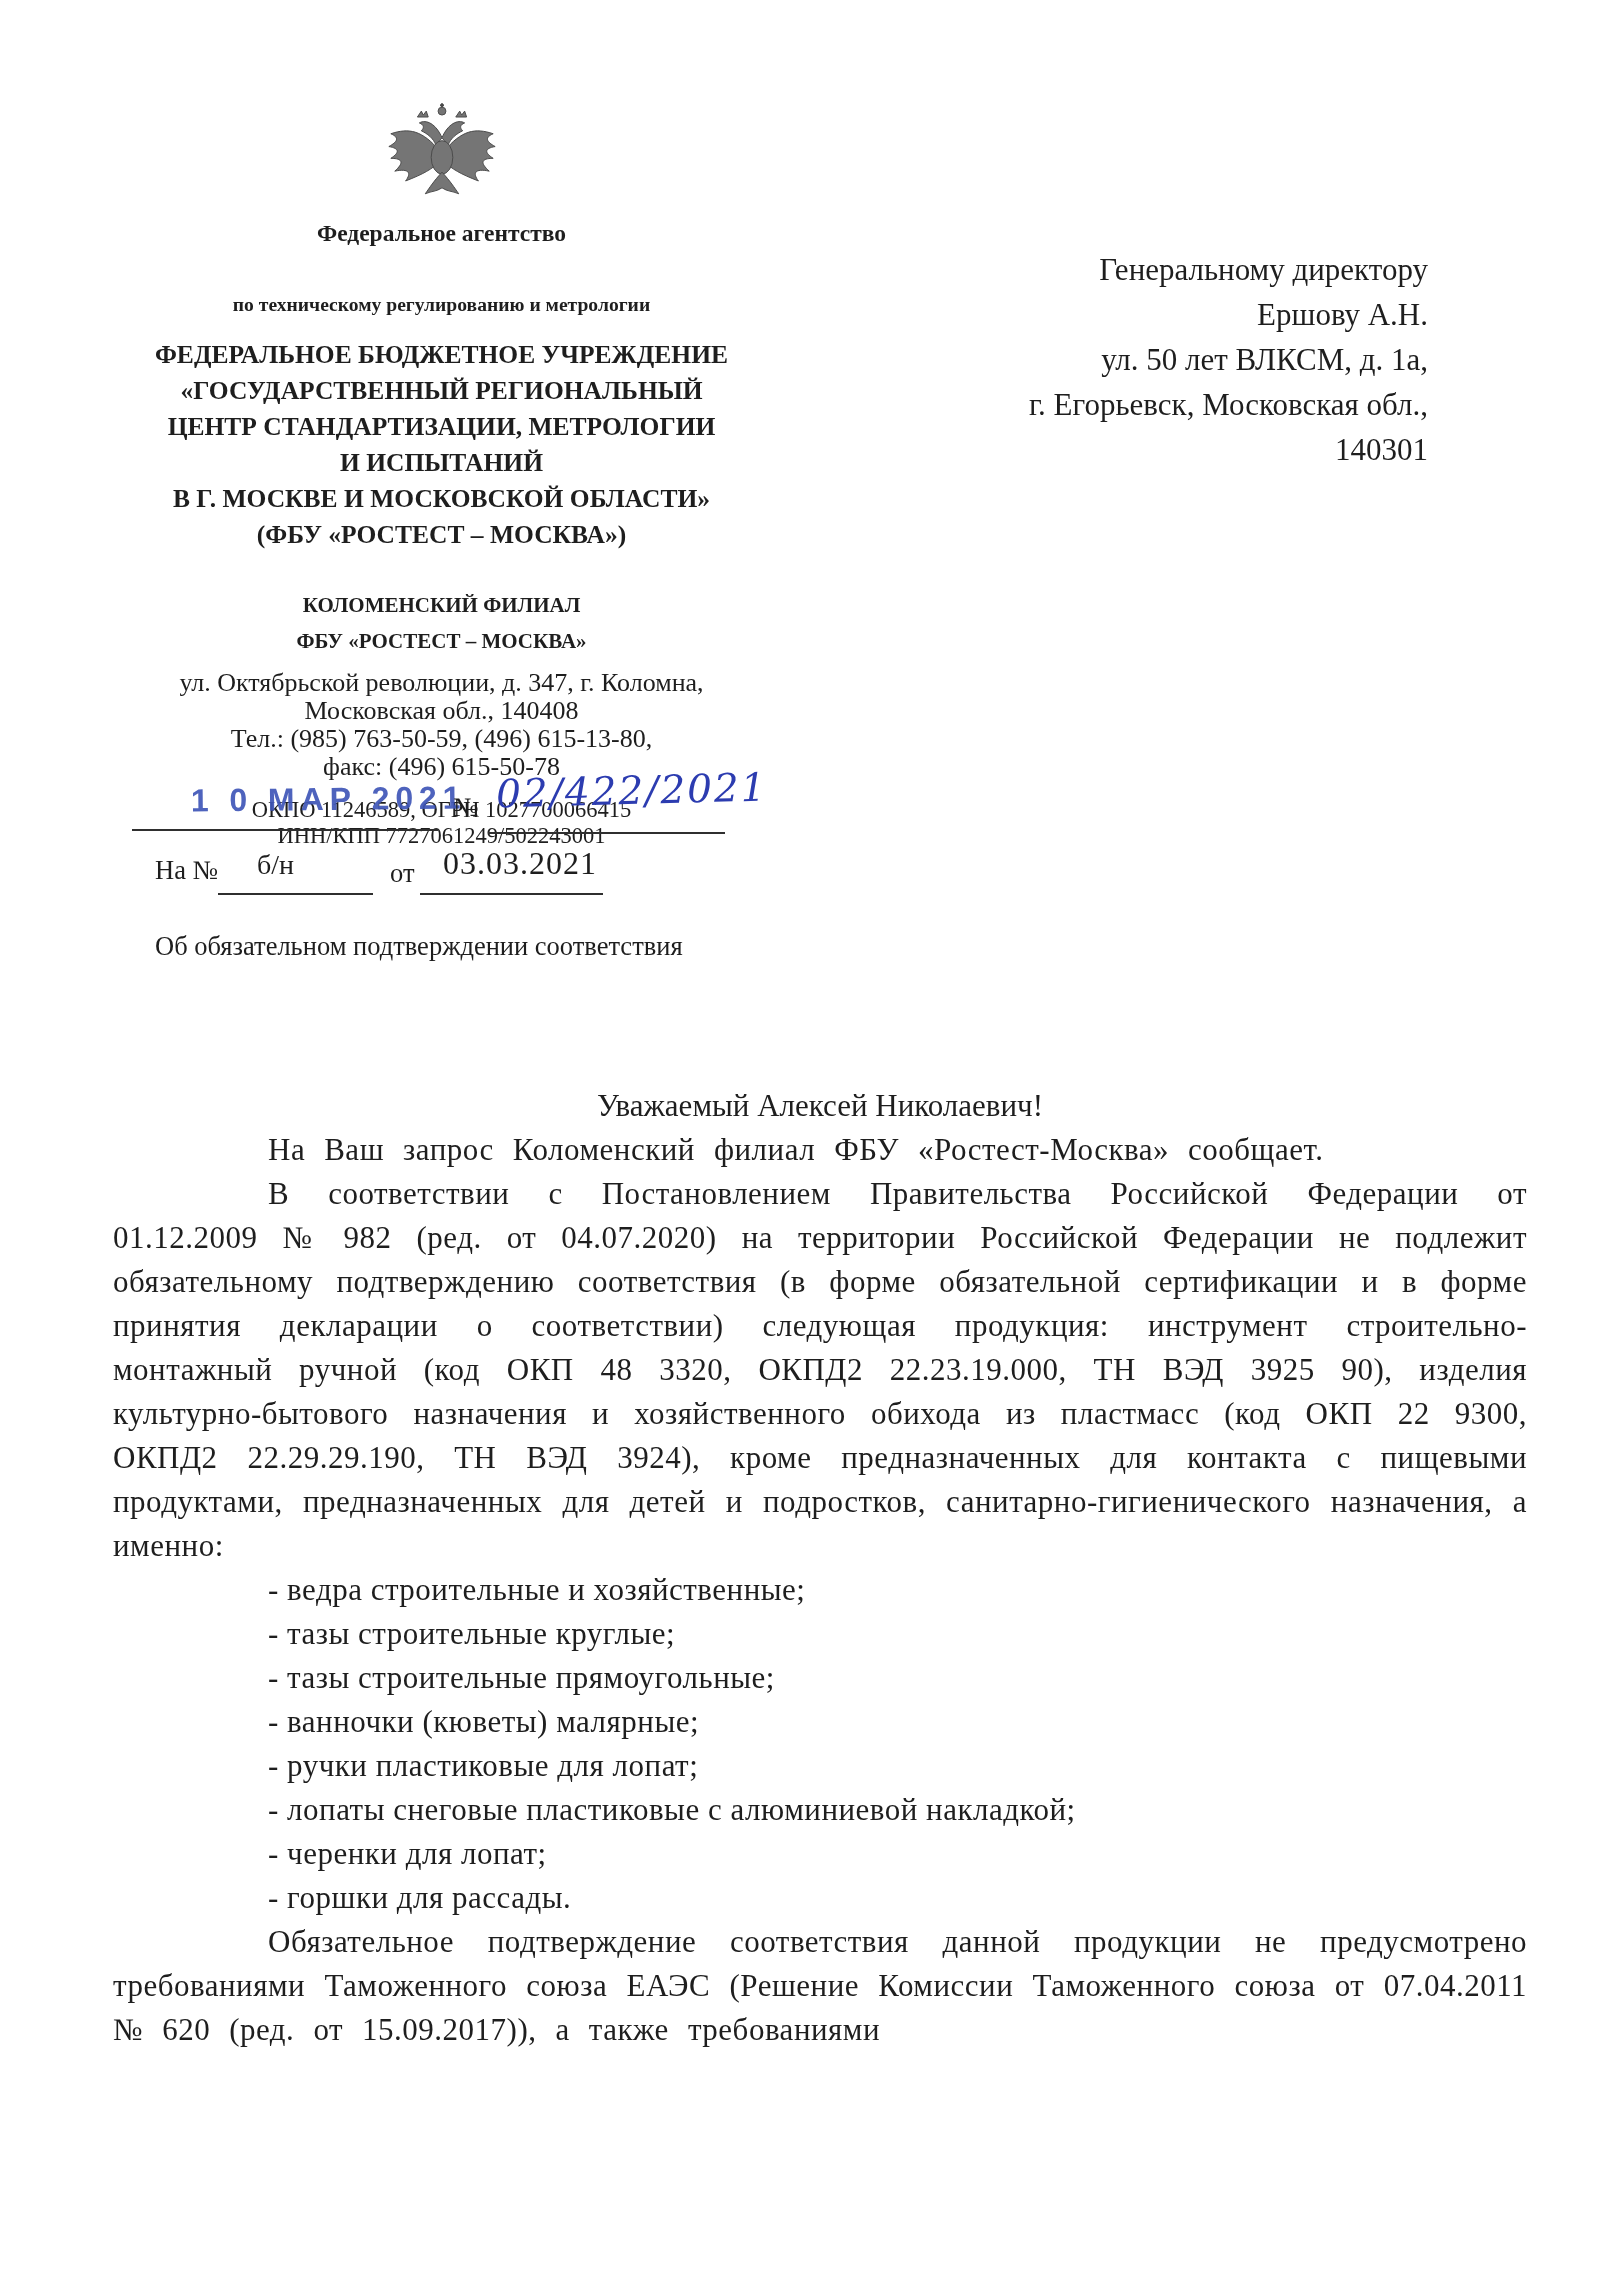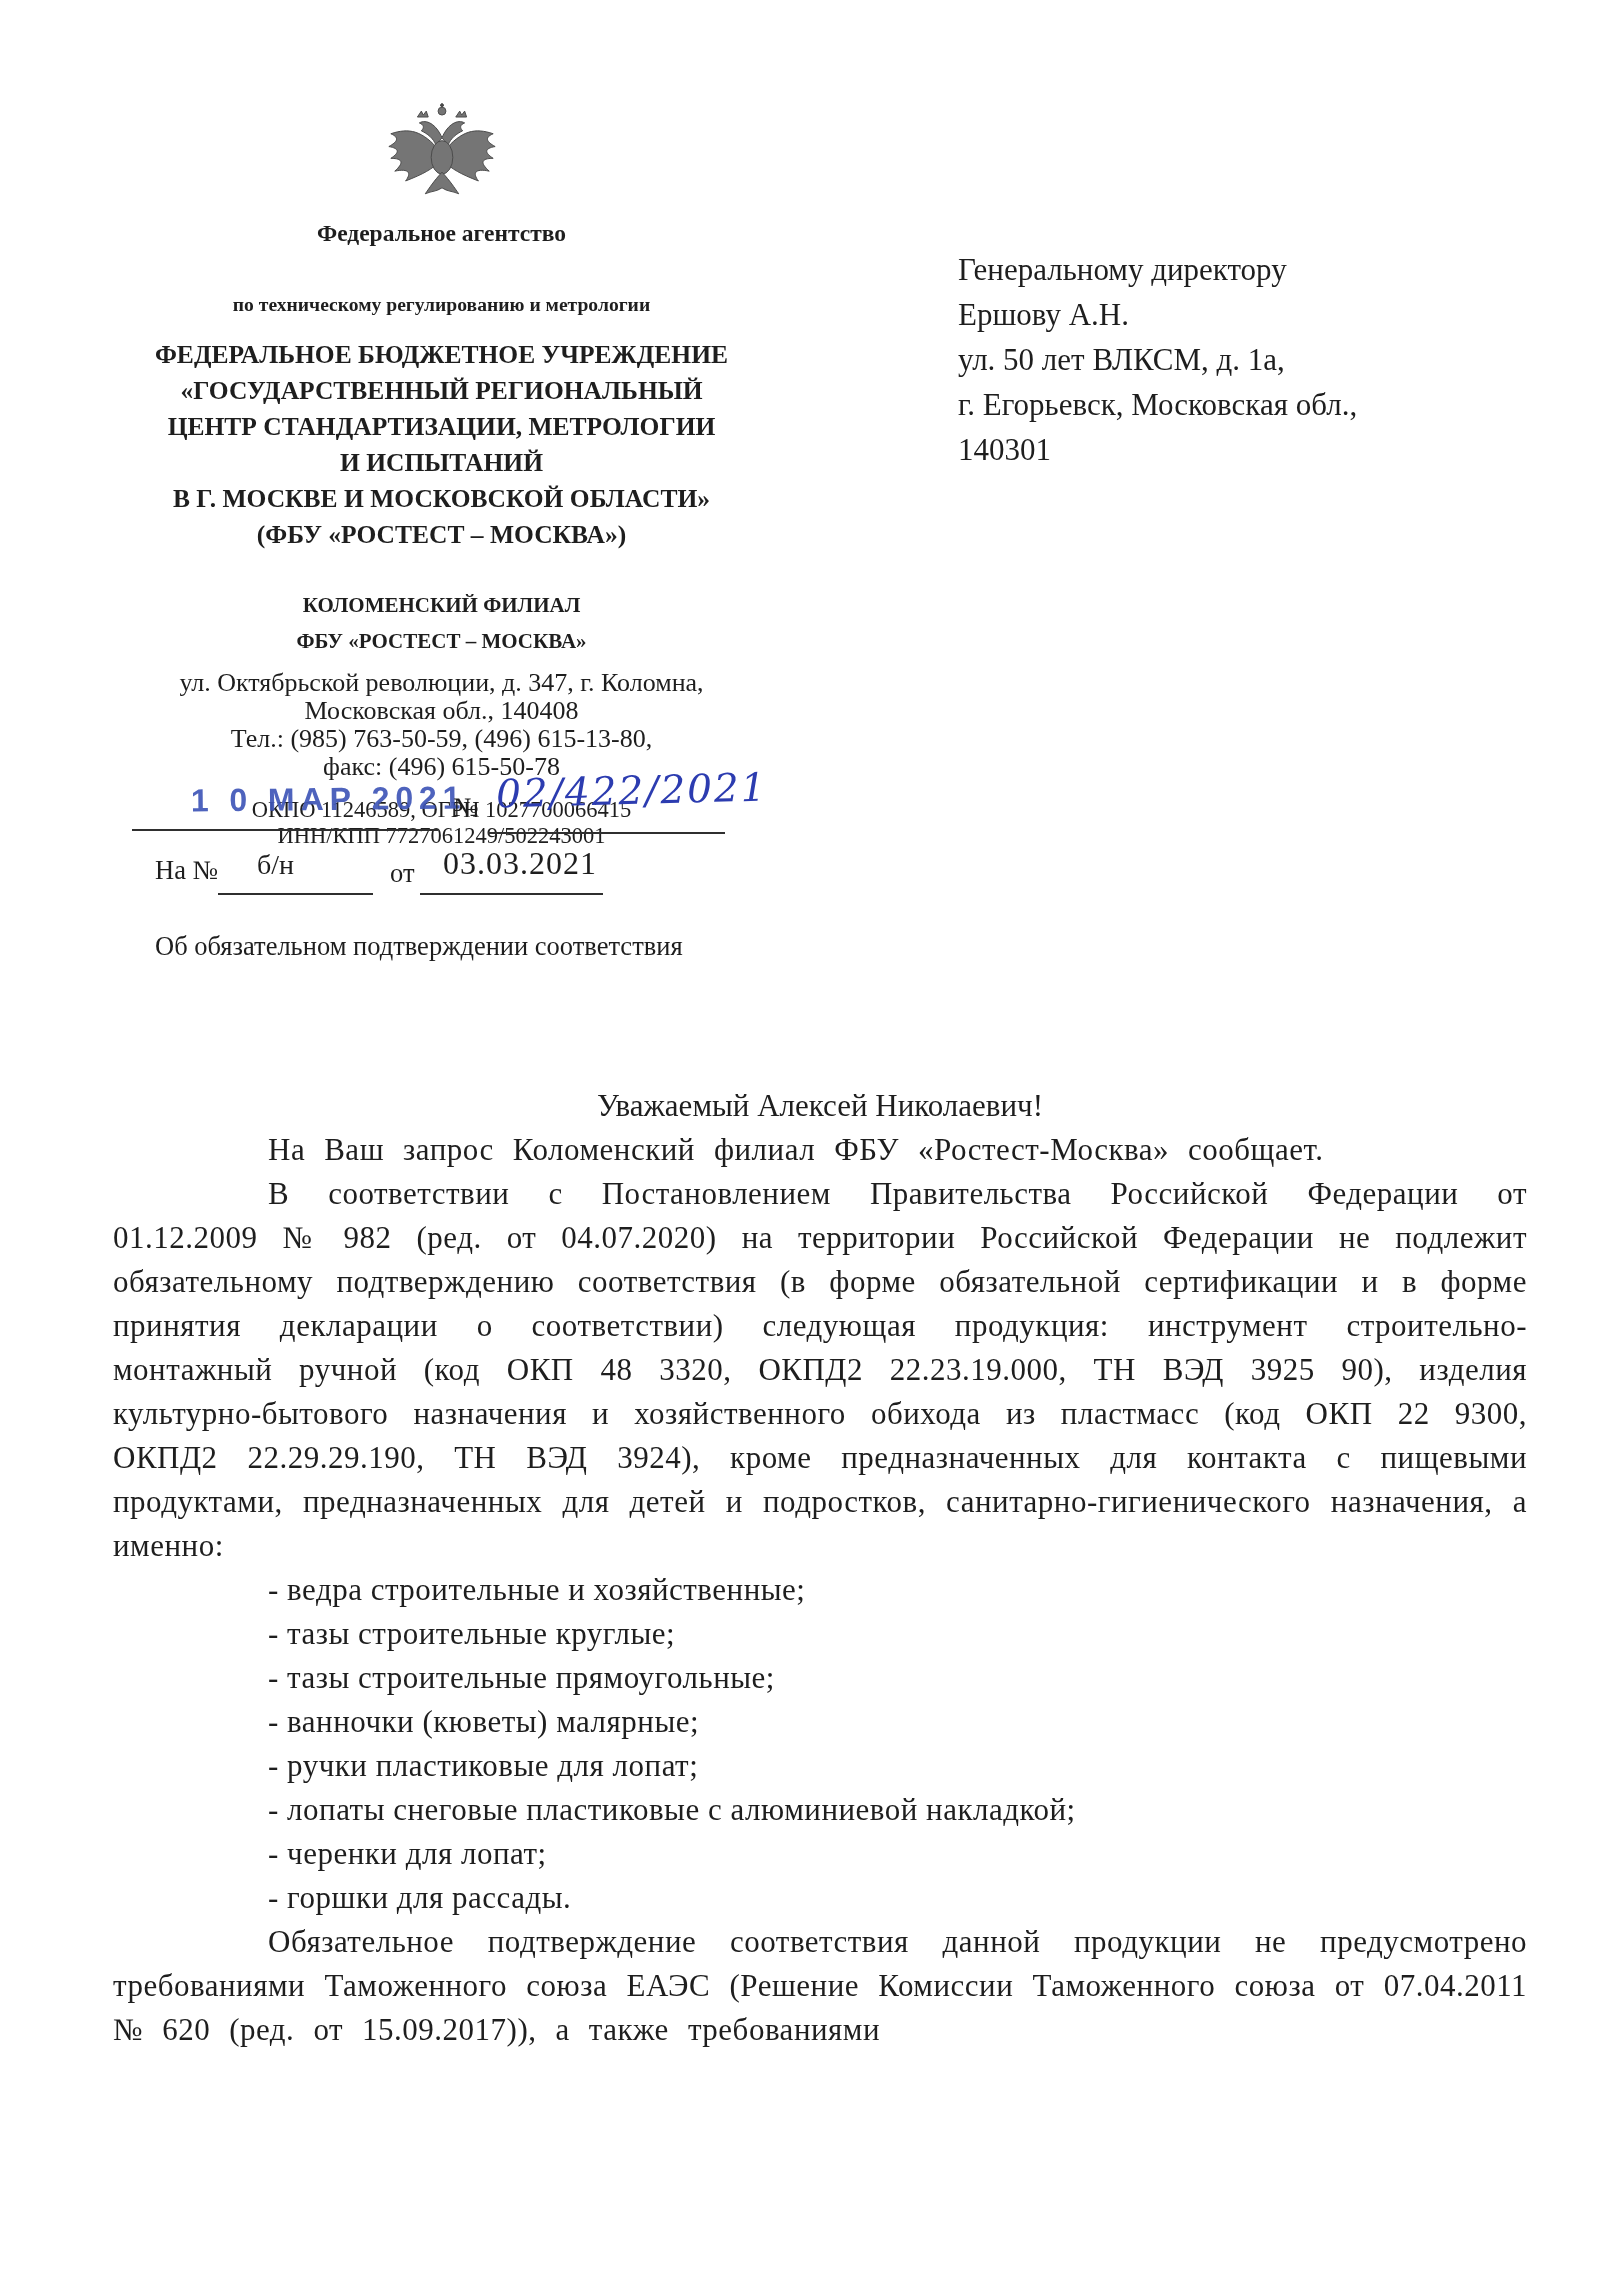--- a/index.html
+++ b/index.html
@@ -19,21 +19,21 @@
   .emblem{display:block;margin:0 auto 7.8px auto;}
   .agency1{font-size:23.5px;font-weight:bold;line-height:29px;}
   .agency2{font-size:19.6px;font-weight:bold;line-height:25.5px;margin-bottom:19.6px;margin-top:44px;}
   .orgblock{font-size:25.5px;font-weight:bold;line-height:36px;}
   .branchblock{font-size:21px;font-weight:bold;line-height:36px;margin-top:34px;}
   .contactblock{font-size:26px;line-height:28px;margin-top:10px;}
   .registryblock{font-size:22.5px;line-height:26.5px;margin-top:15.7px;}
   
   .recipient{
     position:absolute;left:958px;top:247px;width:470px;
-    font-size:31px;line-height:45px;text-align:left;
+    font-size:31px;line-height:45px;text-align:right;
   }
   
   .stamp-date{
     position:absolute;left:191px;top:781px;
     font-family:"Liberation Sans", sans-serif;
     font-weight:bold;font-size:32px;letter-spacing:5.9px;
     color:#3f56b8;transform:rotate(-0.6deg);
     opacity:0.92;
   }
   .refline{position:absolute;border-top:2px solid #2f2f2f;height:0;}

